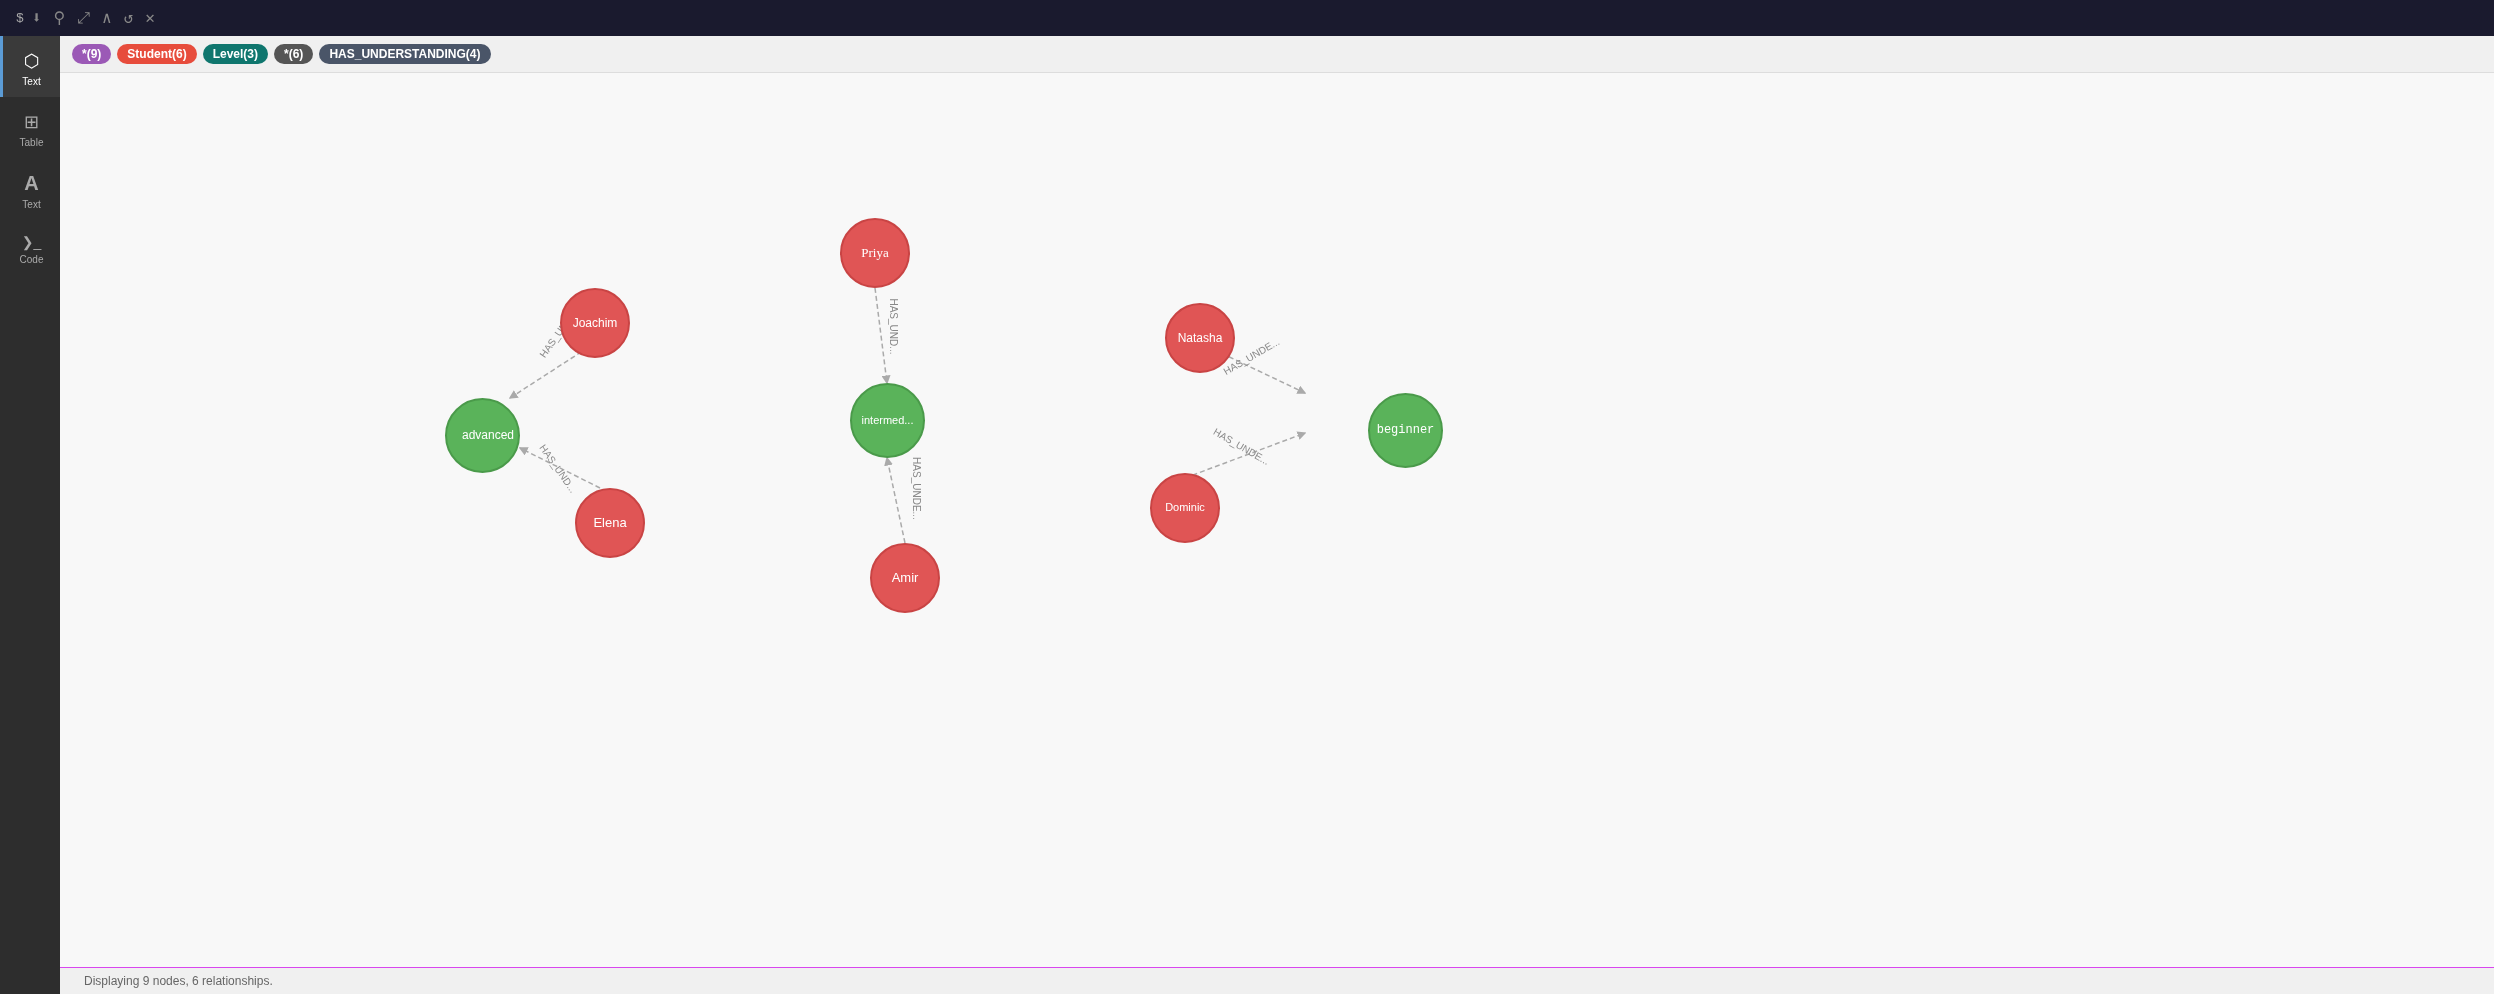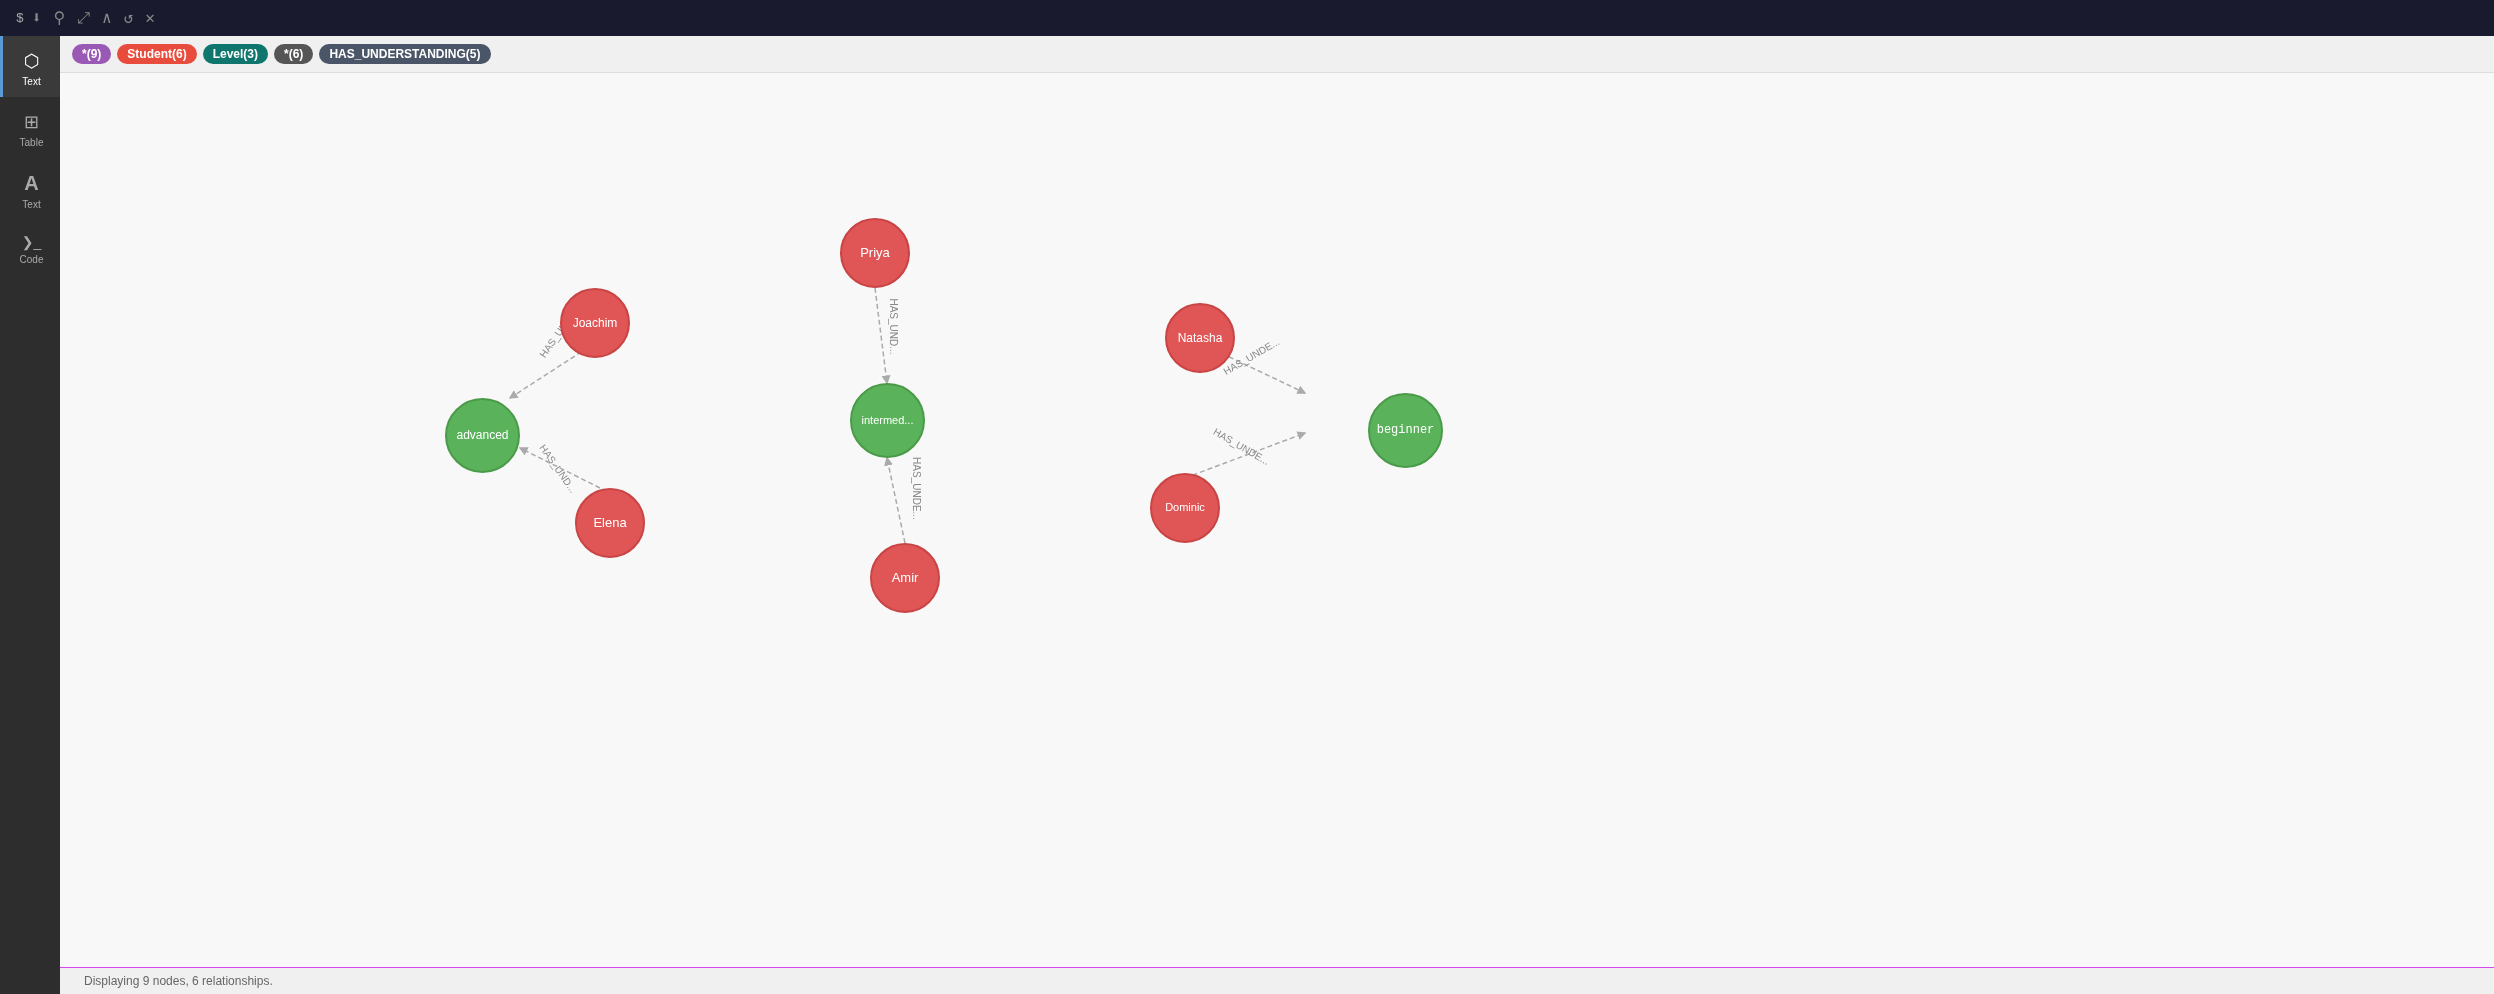--- a/index.html
+++ b/index.html
@@ -163,21 +163,21 @@
       <span class="sidebar-label">Code</span>
     </div>
   </div>
 
   <div class="content-area">
     <div class="tags-bar">
       <span class="tag tag-gray">*(9)</span>
       <span class="tag tag-red">Student(6)</span>
       <span class="tag tag-green">Level(3)</span>
       <span class="tag tag-dark">*(6)</span>
-      <span class="tag tag-blue-outline">HAS_UNDERSTANDING(5)</span>
+      <span class="tag tag-blue-outline">HAS_UNDERSTANDING(4)</span>
     </div>
 
     <div class="graph-canvas">
       <svg class="graph-svg">
 
         <line x1="815" y1="215" x2="827" y2="310" stroke="#aaa" stroke-width="1.5" stroke-dasharray="5,3" marker-end="url(#arrow)"></line>
 
         <line x1="845" y1="470" x2="827" y2="385" stroke="#aaa" stroke-width="1.5" stroke-dasharray="5,3" marker-end="url(#arrow)"></line>
 
         <line x1="535" y1="270" x2="450" y2="325" stroke="#aaa" stroke-width="1.5" stroke-dasharray="5,3" marker-end="url(#arrow)"></line>
@@ -195,37 +195,37 @@
         </defs>
       </svg>
 
       <div style="position:absolute; left:470px; top:255px; font-size:10px; color:#888; transform:rotate(-55deg); white-space:nowrap;">HAS_UND...</div>
       <div style="position:absolute; left:470px; top:390px; font-size:10px; color:#888; transform:rotate(55deg); white-space:nowrap;">HAS_UND...</div>
       <div style="position:absolute; left:805px; top:248px; font-size:10px; color:#888; transform:rotate(90deg); white-space:nowrap;">HAS_UND...</div>
       <div style="position:absolute; left:825px; top:410px; font-size:10px; color:#888; transform:rotate(90deg); white-space:nowrap;">HAS_UNDE...</div>
       <div style="position:absolute; left:1160px; top:278px; font-size:10px; color:#888; transform:rotate(-30deg); white-space:nowrap;">HAS_UNDE...</div>
       <div style="position:absolute; left:1150px; top:368px; font-size:10px; color:#888; transform:rotate(30deg); white-space:nowrap;">HAS_UNDE...</div>
 
-      <div class="graph-node node-red" style="left:780px; top:145px; width:70px; height:70px;">
+      <div class="graph-node node-red" style="left:780px; top:145px; width:70px; height:70px;font-family:Liberation Serif, serif;">
         <span>Priya</span>
       </div>
 
       <div class="graph-node node-green" style="left:790px; top:310px; width:75px; height:75px; font-size:11px;">
         <span>intermed...</span>
       </div>
 
       <div class="graph-node node-red" style="left:810px; top:470px; width:70px; height:70px;">
         <span>Amir</span>
       </div>
 
       <div class="graph-node node-red" style="left:500px; top:215px; width:70px; height:70px; font-size:12px;">
         <span>Joachim</span>
       </div>
 
-      <div class="graph-node node-green" style="left:385px; top:325px; width:75px; height:75px; font-size:12px;">
+      <div class="graph-node node-green" style="left:385px; top:325px; width:75px; height:75px; font-size:12px;justify-content:flex-end;">
         <span>advanced</span>
       </div>
 
       <div class="graph-node node-red" style="left:515px; top:415px; width:70px; height:70px;">
         <span>Elena</span>
       </div>
 
       <div class="graph-node node-red" style="left:1105px; top:230px; width:70px; height:70px; font-size:12px;">
         <span>Natasha</span>
       </div>

